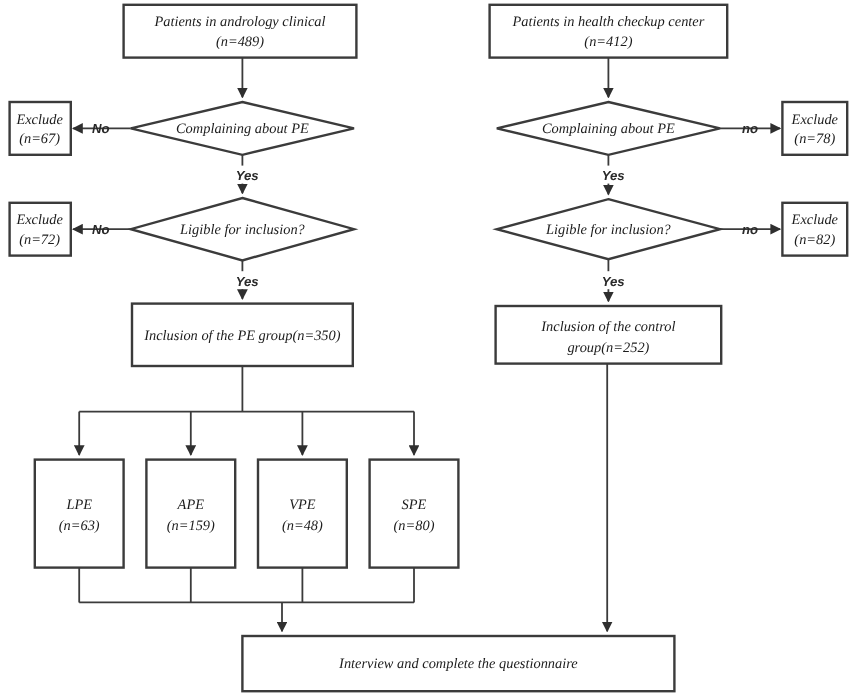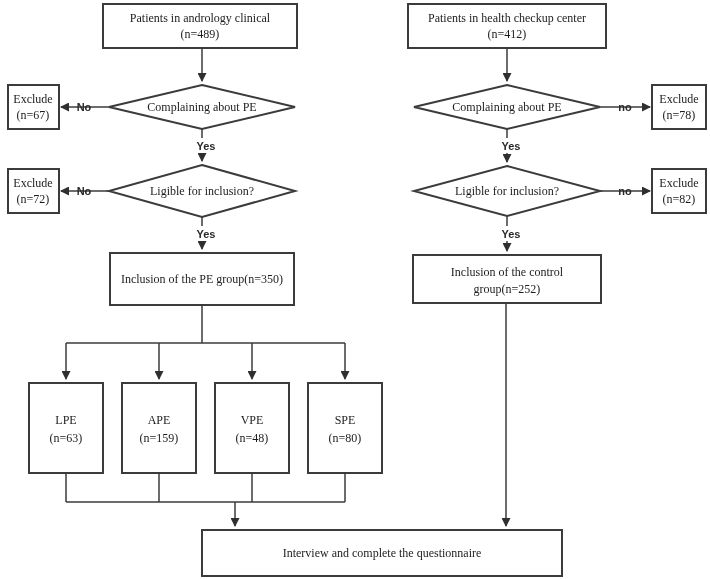--- a/index.html
+++ b/index.html
@@ -6,20 +6,21 @@
     margin: 0;
     padding: 0;
     background: #ffffff;
   }
   .canvas {
     position: relative;
     width: 710px;
     height: 579px;
     background: #ffffff;
     overflow: hidden;
+    font-style: italic;
   }
   svg { display: block; }
   .node-shape {
     fill: #ffffff;
     stroke: #3b3b3b;
     stroke-width: 2;
   }
   .edge {
     stroke: #3b3b3b;
     stroke-width: 1.5;

